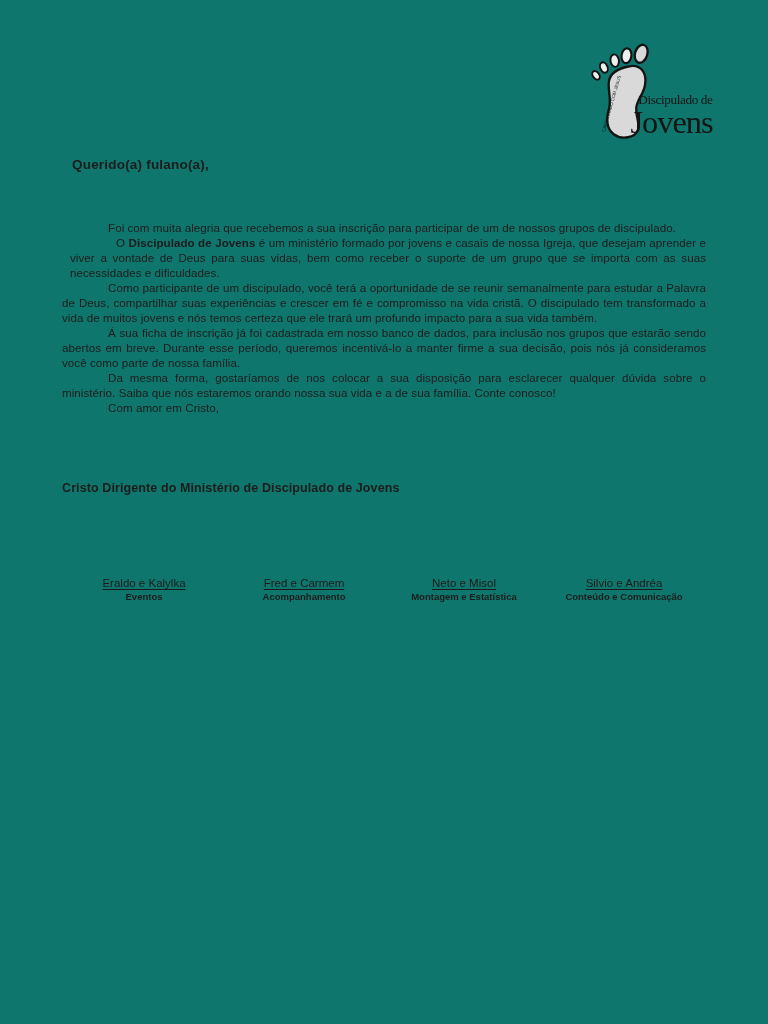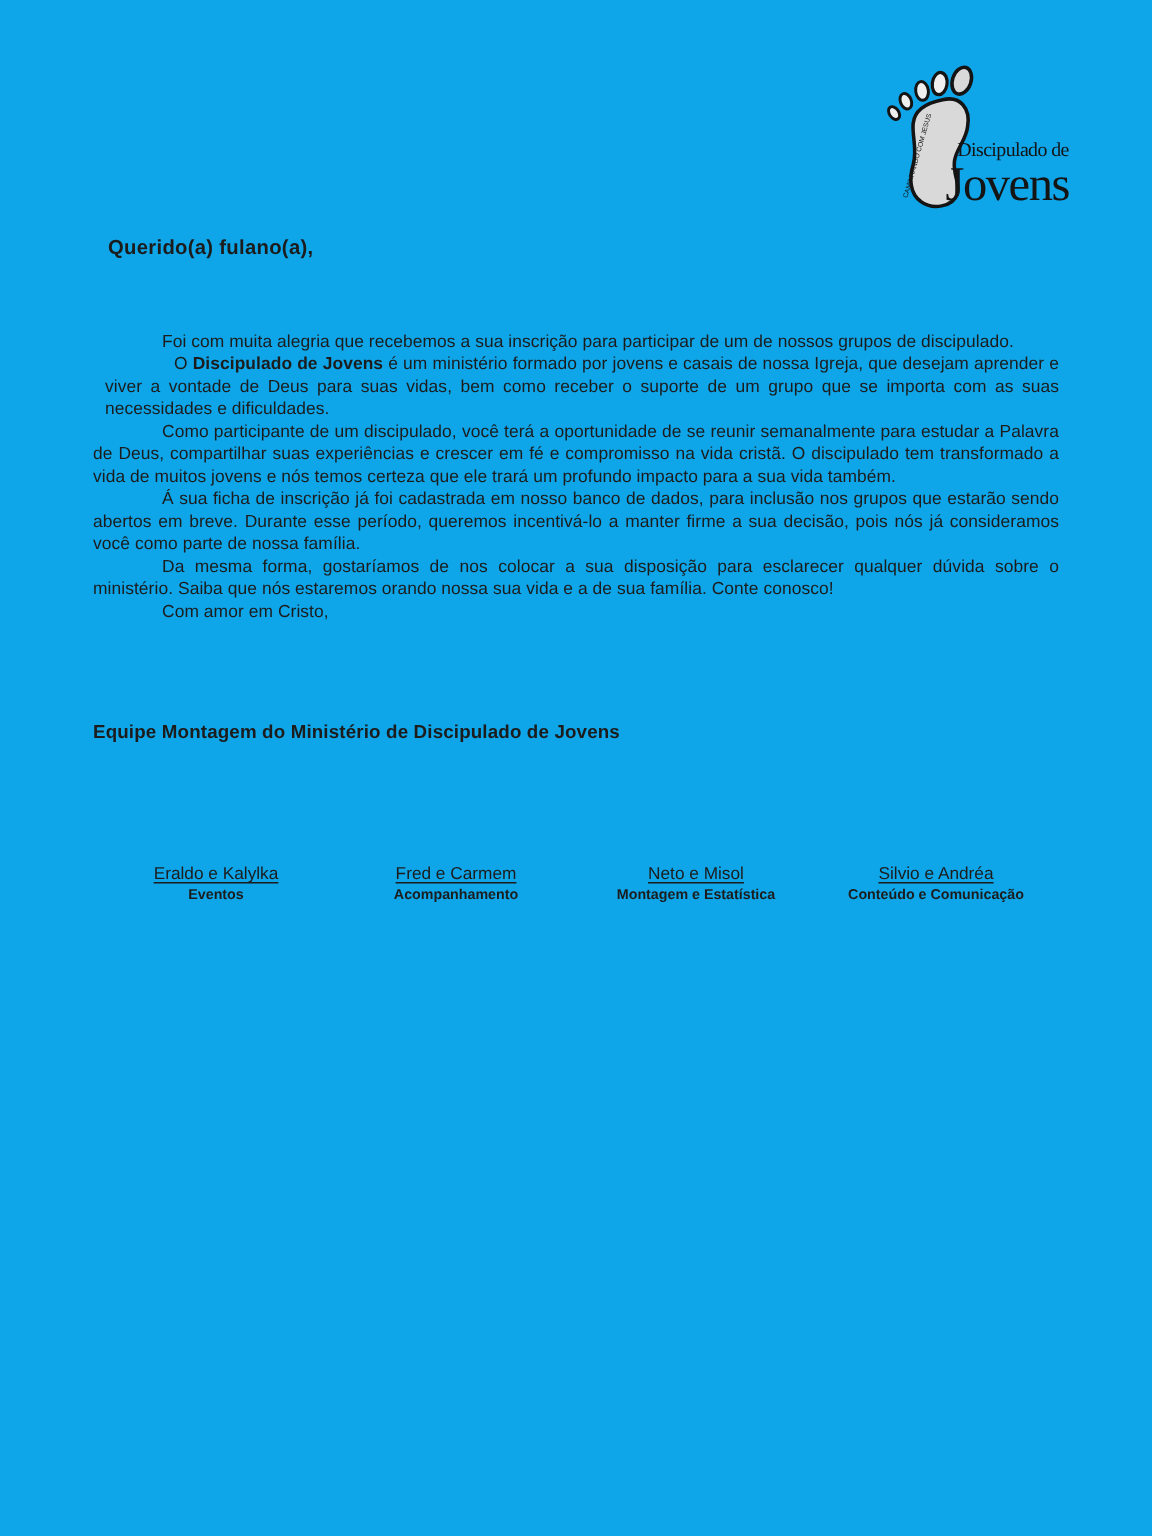--- a/index.html
+++ b/index.html
@@ -1,20 +1,20 @@
 <!DOCTYPE html>
 <html><head>
 <meta charset="utf-8">
 <style>
   html, body { margin: 0; padding: 0; background: #ffffff; }
   .page {
     position: relative;
     width: 768px;
     height: 1024px;
-    background: #0ea5e9;
+    background: #0f766e;
     font-family: "Liberation Sans", sans-serif;
     color: #1c1c1c;
     overflow: hidden;
   }
 
   
   .logo {
     position: absolute;
     left: 584px;
     top: 42px;
@@ -115,21 +115,21 @@
 
   <div class="body-text">
     <p>Foi com muita alegria que recebemos a sua inscrição para participar de um de nossos grupos de discipulado.</p>
     <p class="p2"><span>O </span><span class="bold">Discipulado de Jovens</span><span> é um ministério formado por jovens e casais de nossa Igreja, que desejam aprender e viver a vontade de Deus para suas vidas, bem como receber o suporte de um grupo que se importa com as suas necessidades e dificuldades.</span></p>
     <p>Como participante de um discipulado, você terá a oportunidade de se reunir semanalmente para estudar a Palavra de Deus, compartilhar suas experiências e crescer em fé e compromisso na vida cristã. O discipulado tem transformado a vida de muitos jovens e nós temos certeza que ele trará um profundo impacto para a sua vida também.</p>
     <p>Á sua ficha de inscrição já foi cadastrada em nosso banco de dados, para inclusão nos grupos que estarão sendo abertos em breve. Durante esse período, queremos incentivá-lo a manter firme a sua decisão, pois nós já consideramos você como parte de nossa família.</p>
     <p>Da mesma forma, gostaríamos de nos colocar a sua disposição para esclarecer qualquer dúvida sobre o ministério. Saiba que nós estaremos orando nossa sua vida e a de sua família. Conte conosco!</p>
     <p>Com amor em Cristo,</p>
   </div>
 
-  <div class="signature">Equipe Montagem do Ministério de Discipulado de Jovens</div>
+  <div class="signature">Cristo Dirigente do Ministério de Discipulado de Jovens</div>
 
   <div class="team">
     <div class="col">
       <div class="names">Eraldo e Kalylka</div>
       <div class="role">Eventos</div>
     </div>
     <div class="col">
       <div class="names">Fred e Carmem</div>
       <div class="role">Acompanhamento</div>
     </div>

